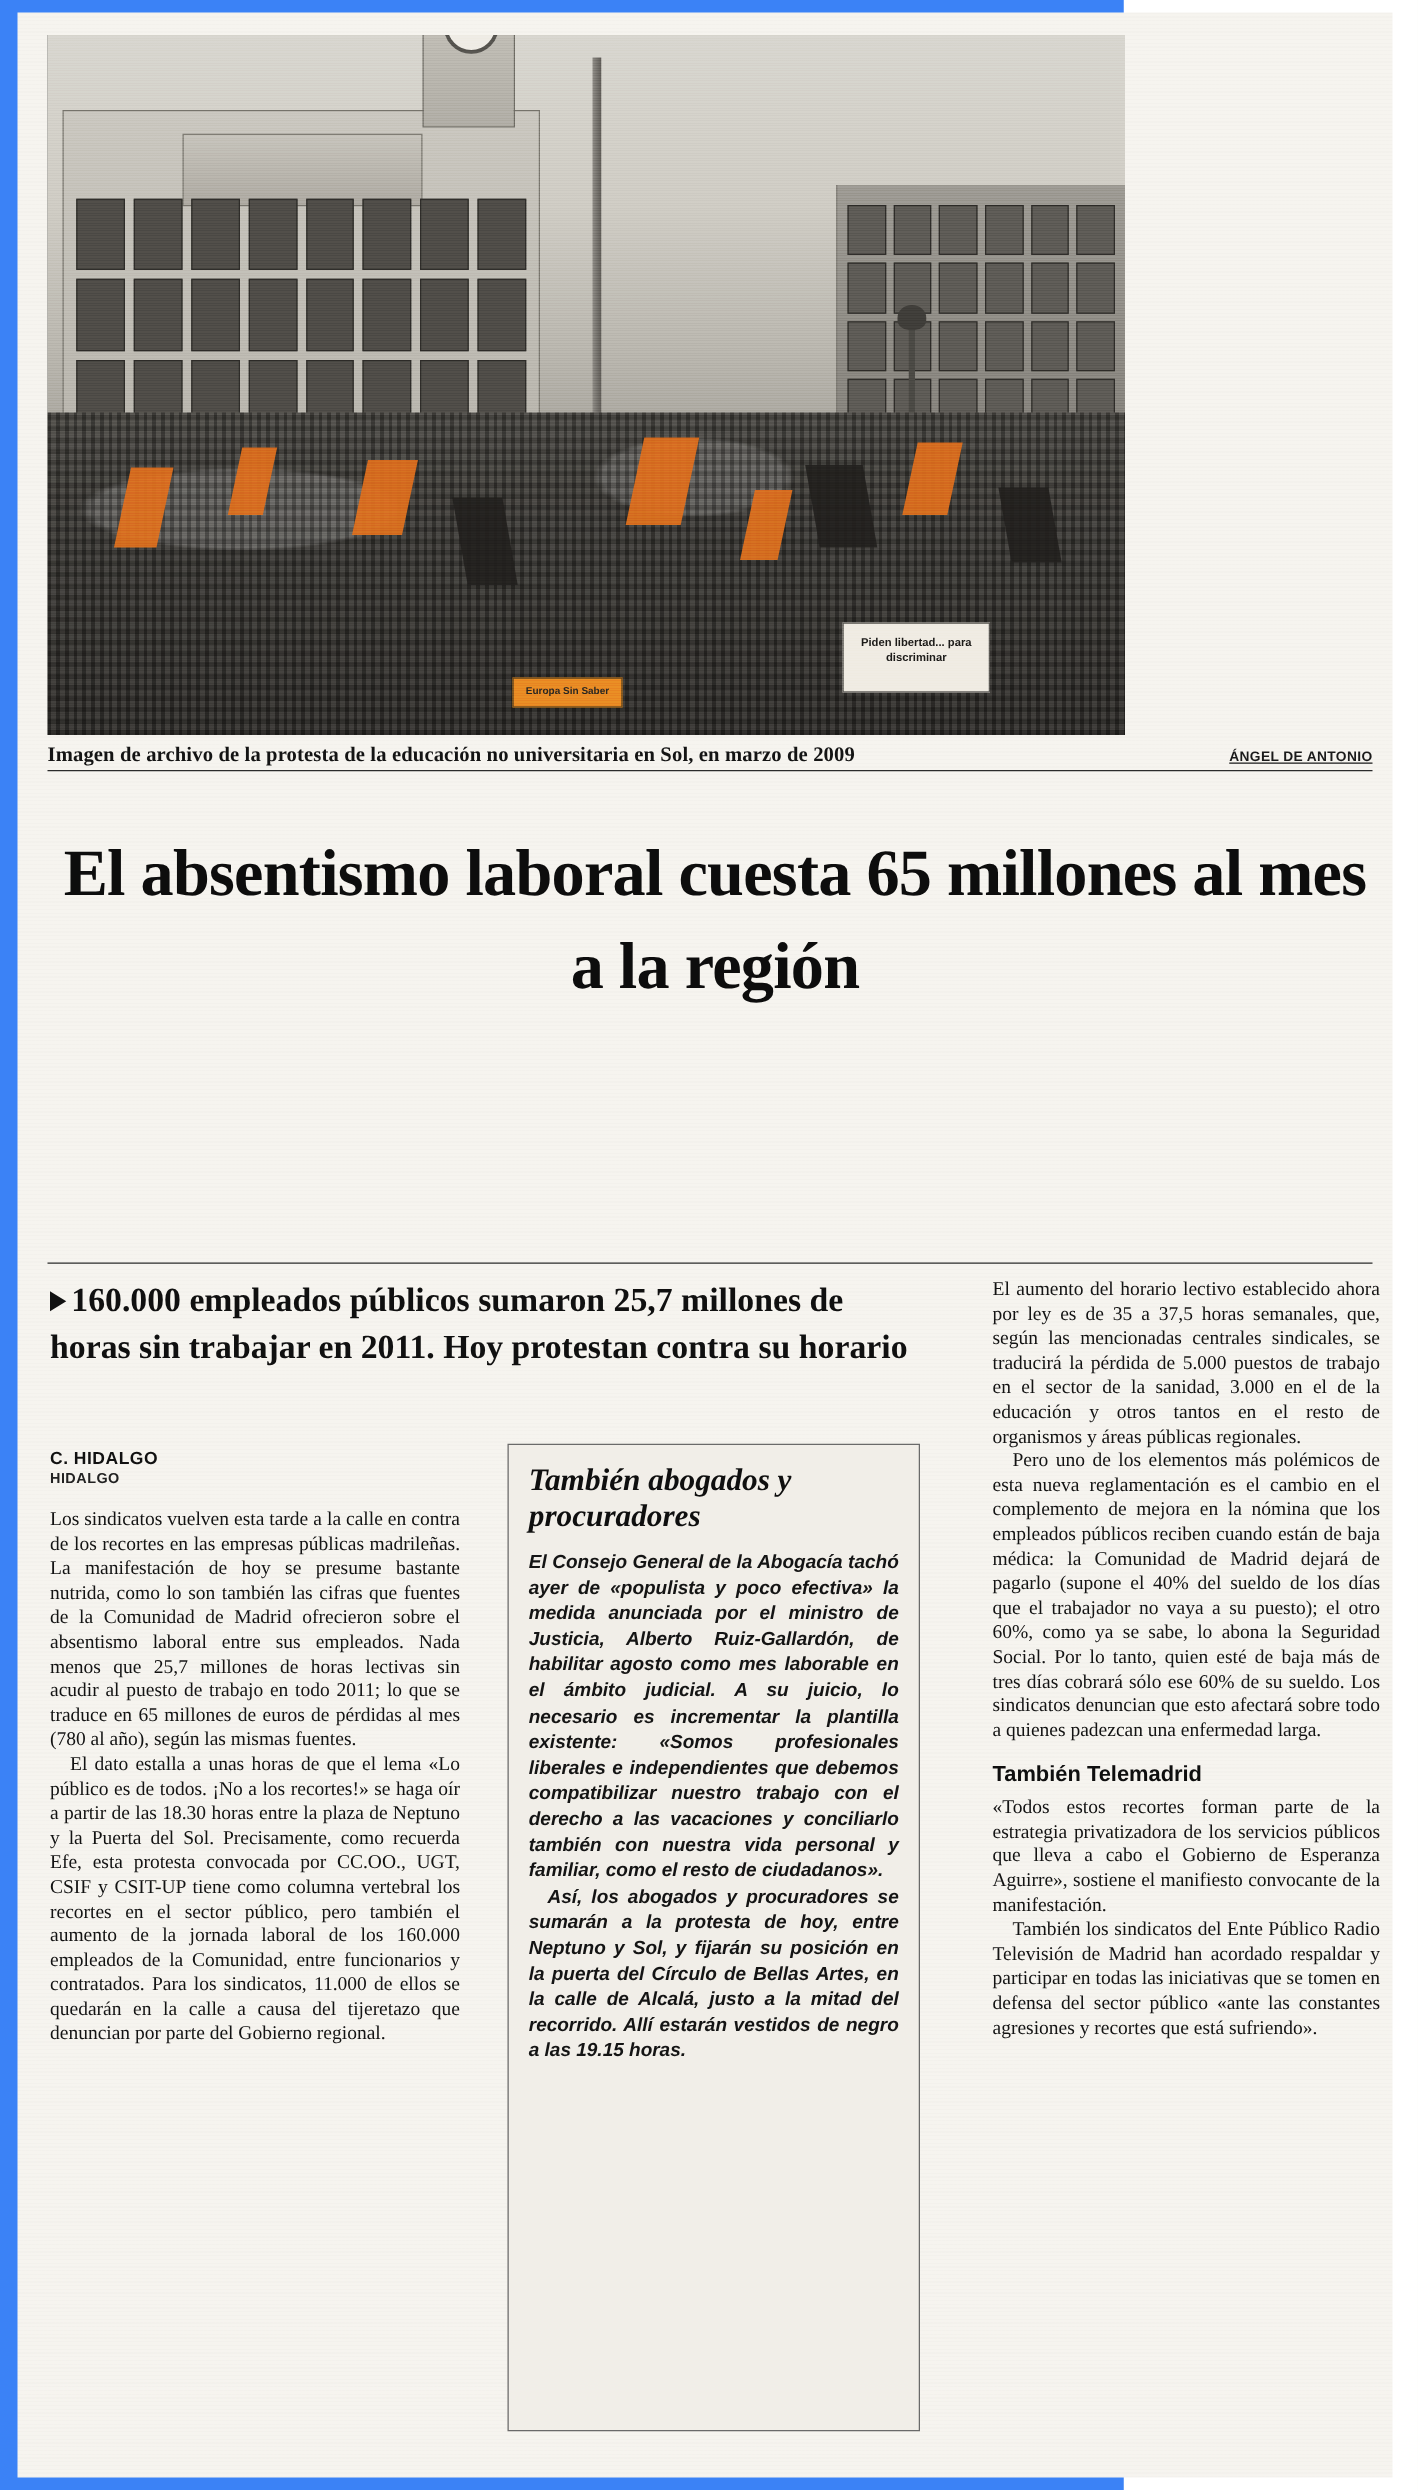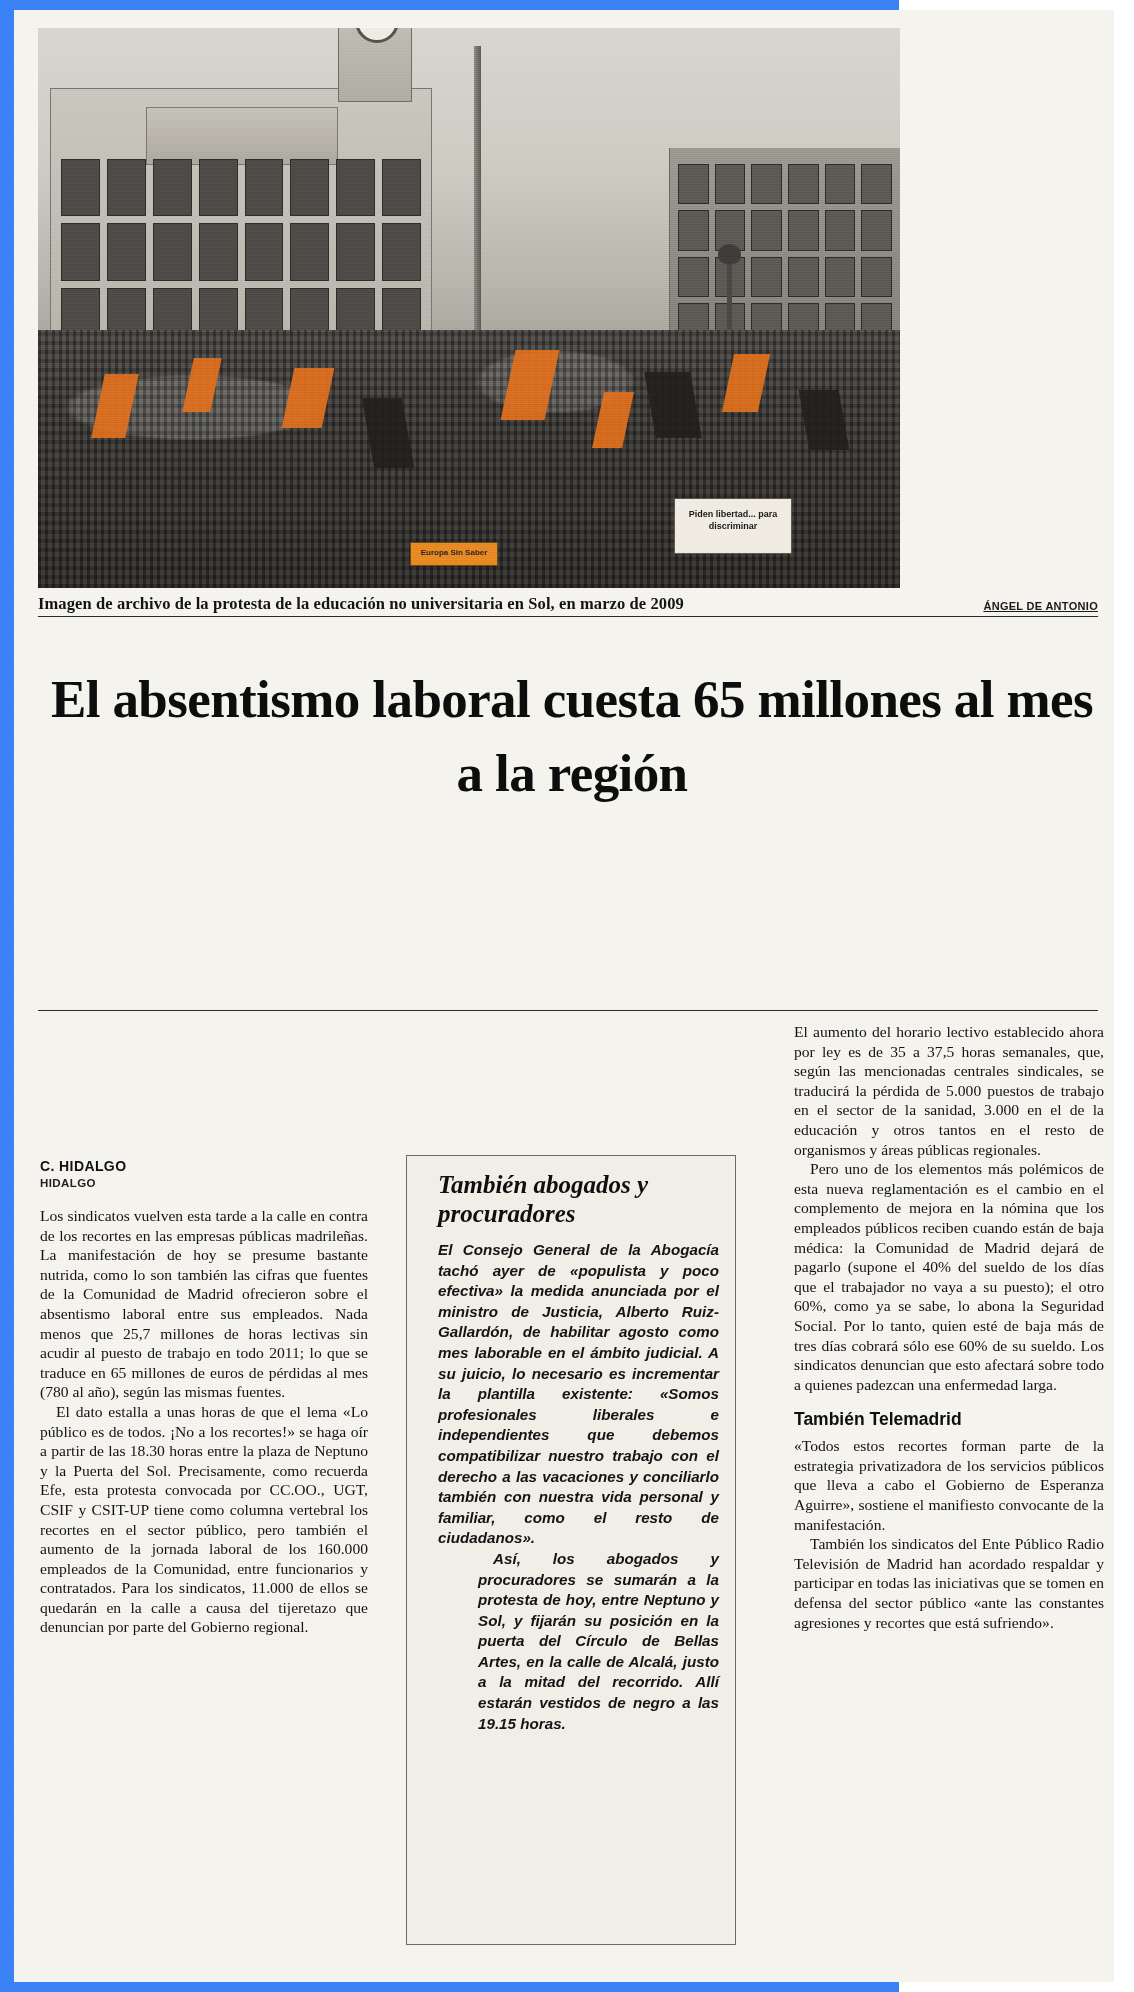--- a/index.html
+++ b/index.html
@@ -270,42 +270,42 @@
   
   .box {
     position:absolute;
     left:392px;
     top:1145px;
     width:330px;
     height:790px;
     border:1px solid #6a6a6a;
     background:#f1eee8;
     box-sizing:border-box;
-    padding:14px 16px 10px 31px;
+    padding:14px 16px 10px 16px;
   }
   .box-title {
     font-family:"Liberation Serif", serif;
     font-style:italic;
     font-weight:bold;
     font-size:25px;
     line-height:29px;
     color:#0f0f0f;
     margin-bottom:12px;
   }
   .box-body {
     font-family:"Liberation Sans", sans-serif;
     font-weight:bold;
     font-size:15.2px;
     line-height:20.6px;
     text-align:justify;
     color:#141414;
     font-style:italic;
   }
   .box-body p { margin:0; text-indent:0; }
-  .box-body p + p { text-indent:15px; margin-top:0;margin-left:40px; }
+  .box-body p + p { text-indent:15px; margin-top:0; }
 
   .subhead {
     font-family:"Liberation Sans", sans-serif;
     font-weight:bold;
     font-size:17.5px;
     line-height:22px;
     color:#0f0f0f;
     margin:14px 0 6px 0;
   }
   .col3 p { margin:0; }
@@ -417,20 +417,23 @@
     </div>
 
     <div class="caption-row">
       <div class="caption">Imagen de archivo de la protesta de la educación no universitaria en Sol, en marzo de 2009</div>
       <div class="credit">ÁNGEL DE ANTONIO</div>
     </div>
     <div class="rule r1"></div>
 
     <h1 class="headline">El absentismo laboral cuesta 65 millones al mes a la región</h1>
 
+    <div class="lead">
+      <span class="bullet"></span><span>160.000 empleados públicos sumaron 25,7 millones de horas sin trabajar en 2011. Hoy protestan contra su horario</span>
+    </div>
 
     <div class="rule r2"></div>
 
     <div class="byline">
       <div class="name">C. HIDALGO</div>
       <div class="place">HIDALGO</div>
     </div>
 
     <div class="col col1">
       <p class="first">Los sindicatos vuelven esta tarde a la calle en contra de los recortes en las empresas públicas madrileñas. La manifestación de hoy se presume bastante nutrida, como lo son también las cifras que fuentes de la Comunidad de Madrid ofrecieron sobre el absentismo laboral entre sus empleados. Nada menos que 25,7 millones de horas lectivas sin acudir al puesto de trabajo en todo 2011; lo que se traduce en 65 millones de euros de pérdidas al mes (780 al año), según las mismas fuentes.</p>

